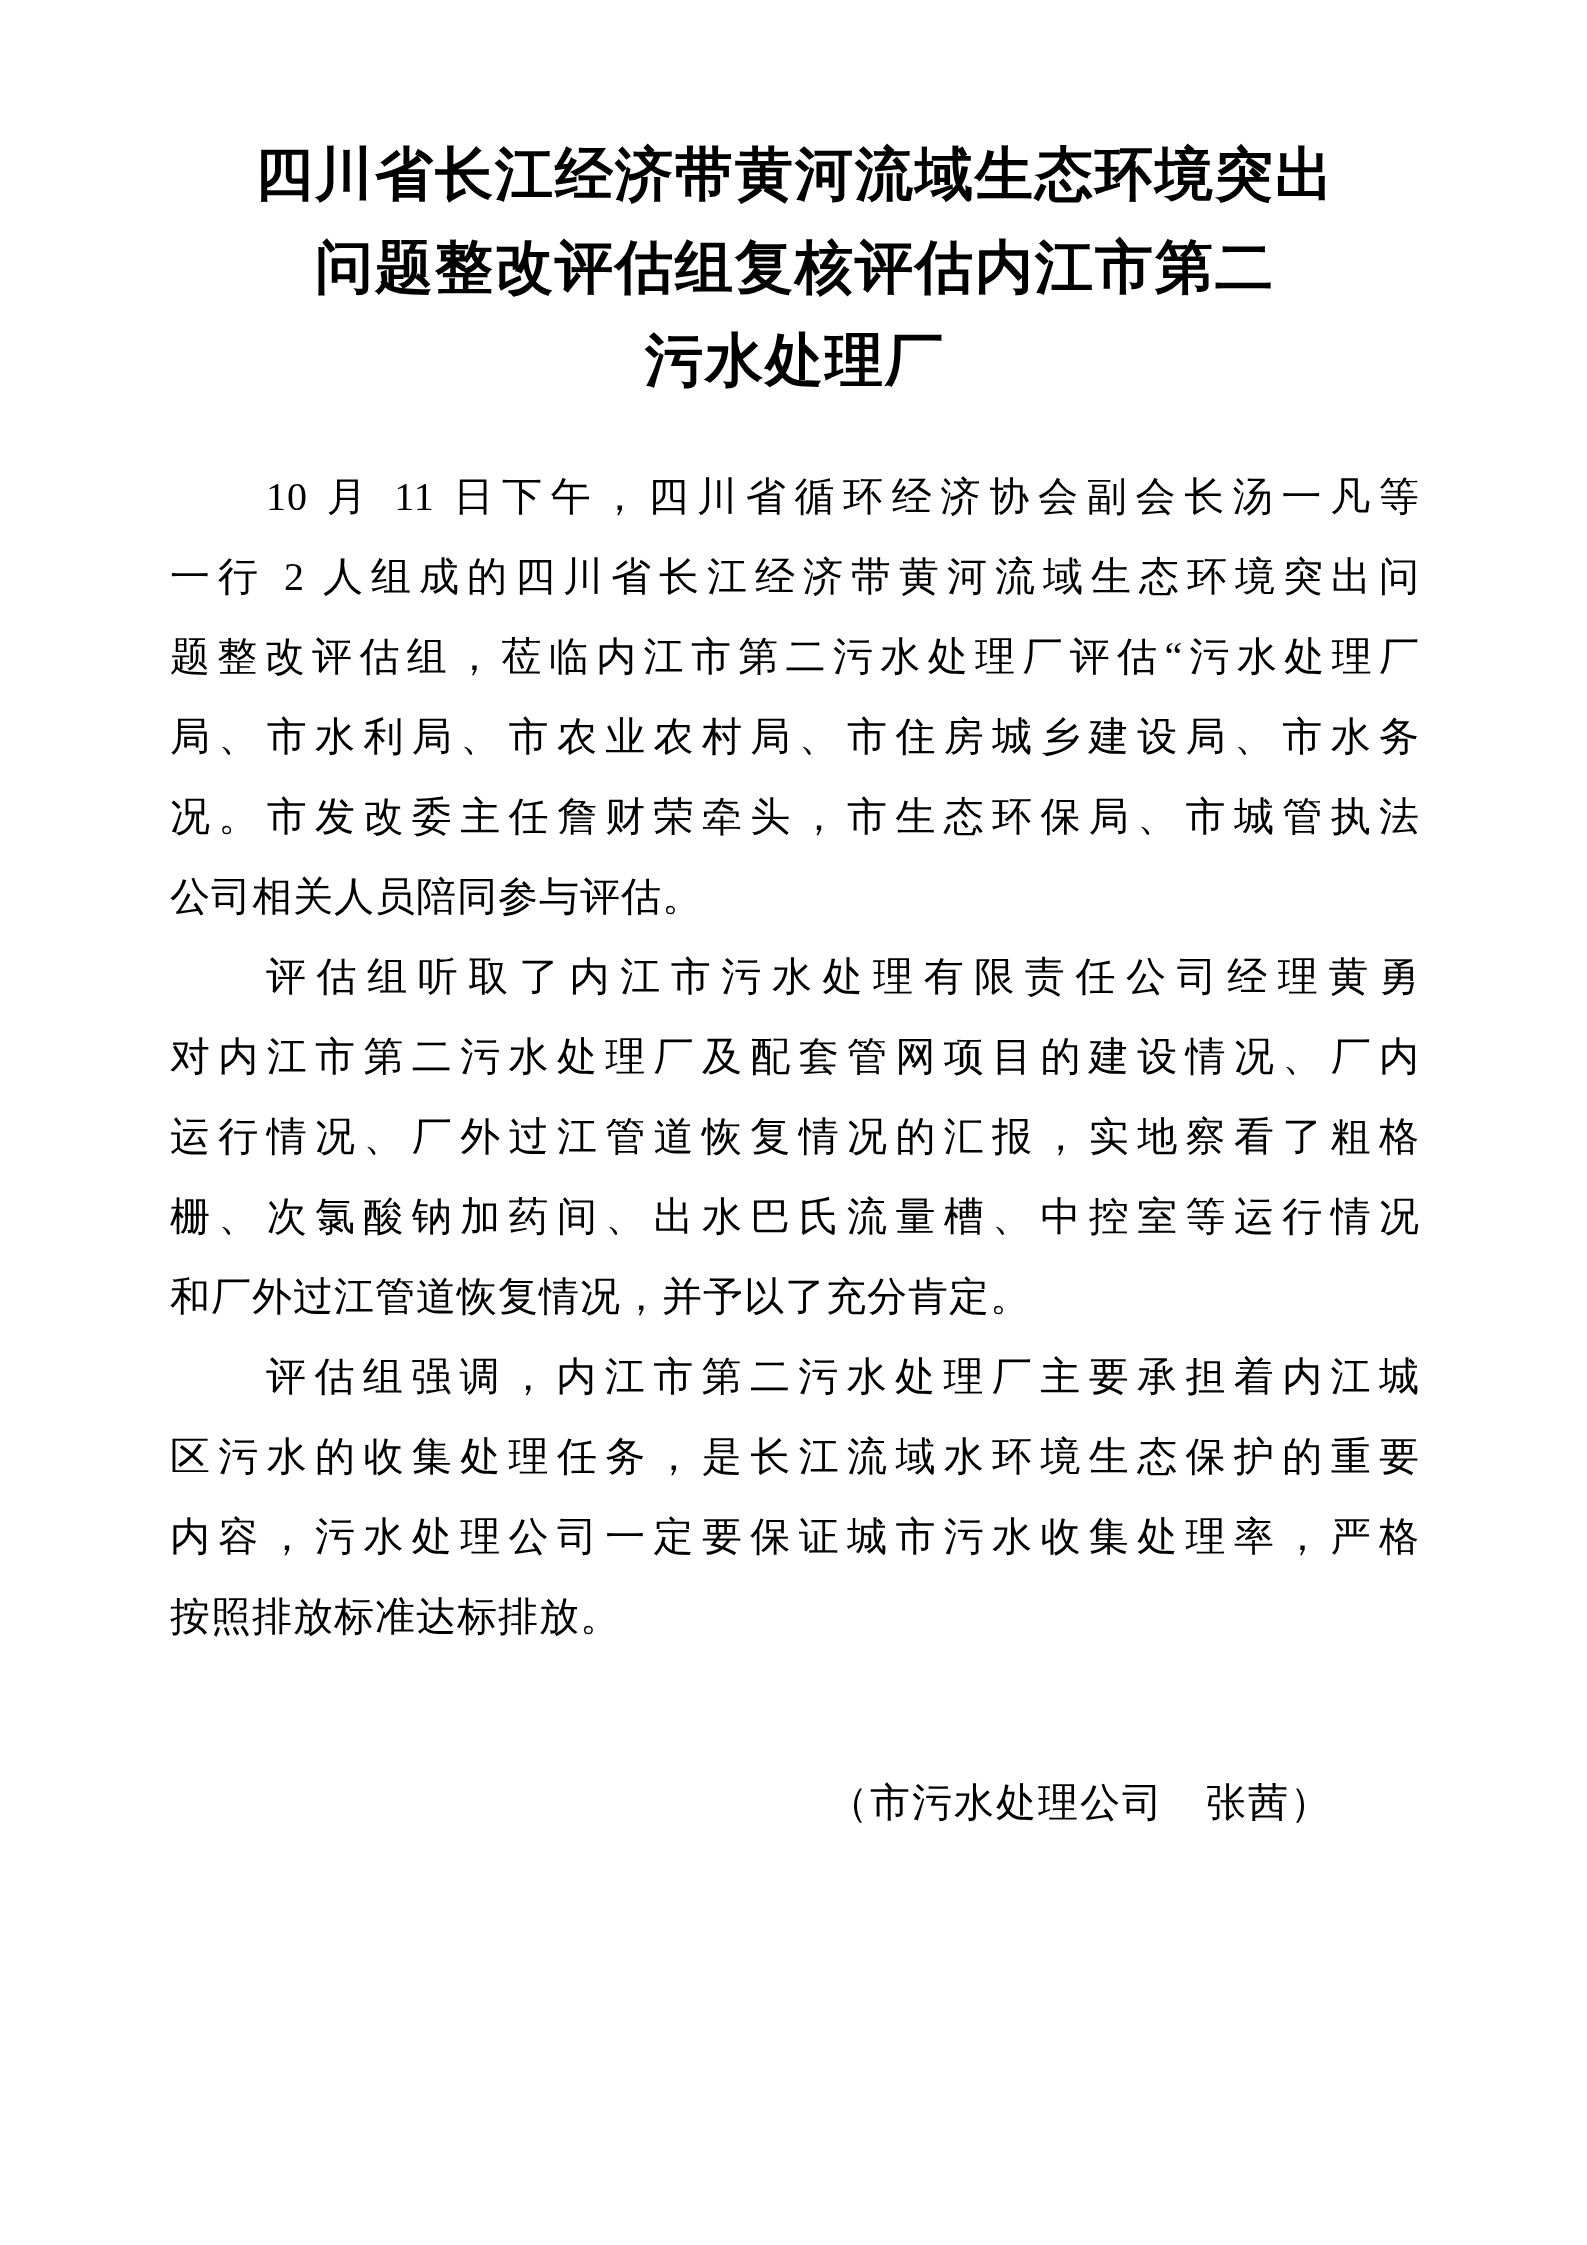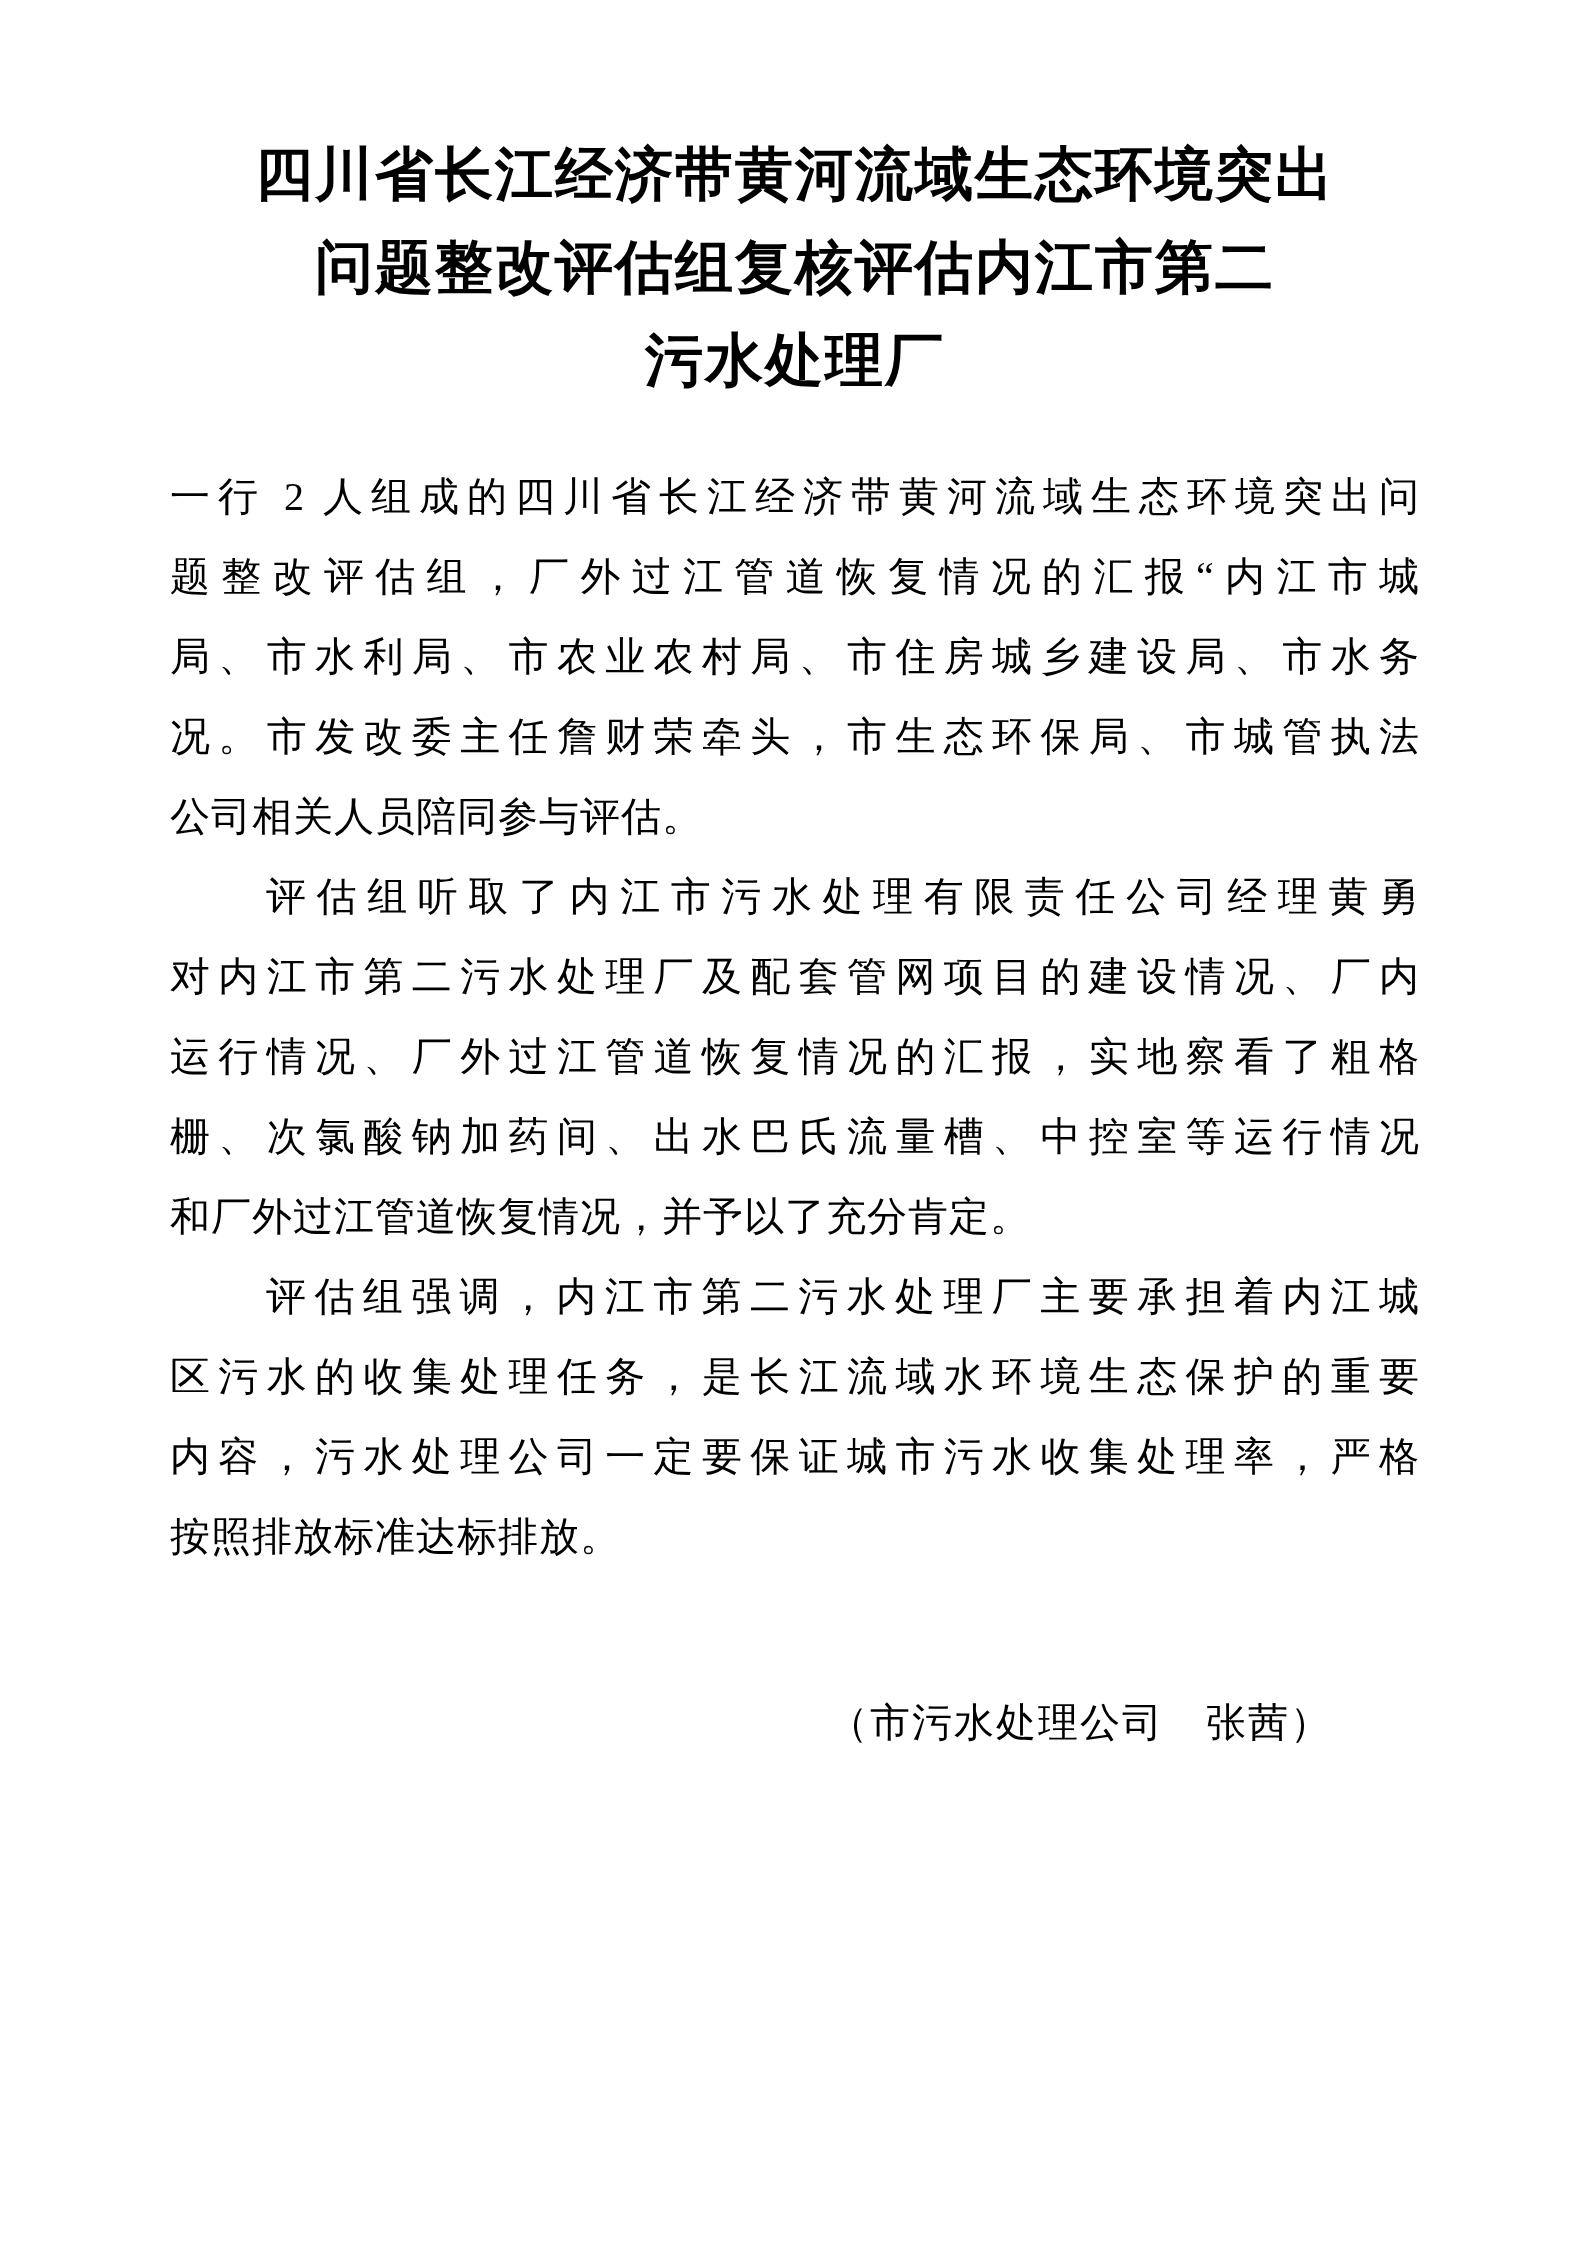--- a/index.html
+++ b/index.html
@@ -61,22 +61,23 @@
 <body>
 
 <div class="page">
   <div class="title">
       <div class="tline">四川省长江经济带黄河流域生态环境突出</div>
       <div class="tline">问题整改评估组复核评估内江市第二</div>
       <div class="tline">污水处理厂</div>
     </div>
   <div class="body">
       <div class="para">
+        <div class="line first">10 月 11 日下午，四川省循环经济协会副会长汤一凡等</div>
         <div class="line">一行 2 人组成的四川省长江经济带黄河流域生态环境突出问</div>
-        <div class="line">题整改评估组，厂外过江管道恢复情况的汇报“内江市城</div>
+        <div class="line">题整改评估组，莅临内江市第二污水处理厂评估“污水处理厂</div>
         <div class="line">局、市水利局、市农业农村局、市住房城乡建设局、市水务</div>
         <div class="line">况。市发改委主任詹财荣牵头，市生态环保局、市城管执法</div>
         <div class="line nofill">公司相关人员陪同参与评估。</div>
       </div>
       <div class="para">
         <div class="line first">评估组听取了内江市污水处理有限责任公司经理黄勇</div>
         <div class="line">对内江市第二污水处理厂及配套管网项目的建设情况、厂内</div>
         <div class="line">运行情况、厂外过江管道恢复情况的汇报，实地察看了粗格</div>
         <div class="line">栅、次氯酸钠加药间、出水巴氏流量槽、中控室等运行情况</div>
         <div class="line nofill">和厂外过江管道恢复情况，并予以了充分肯定。</div>

